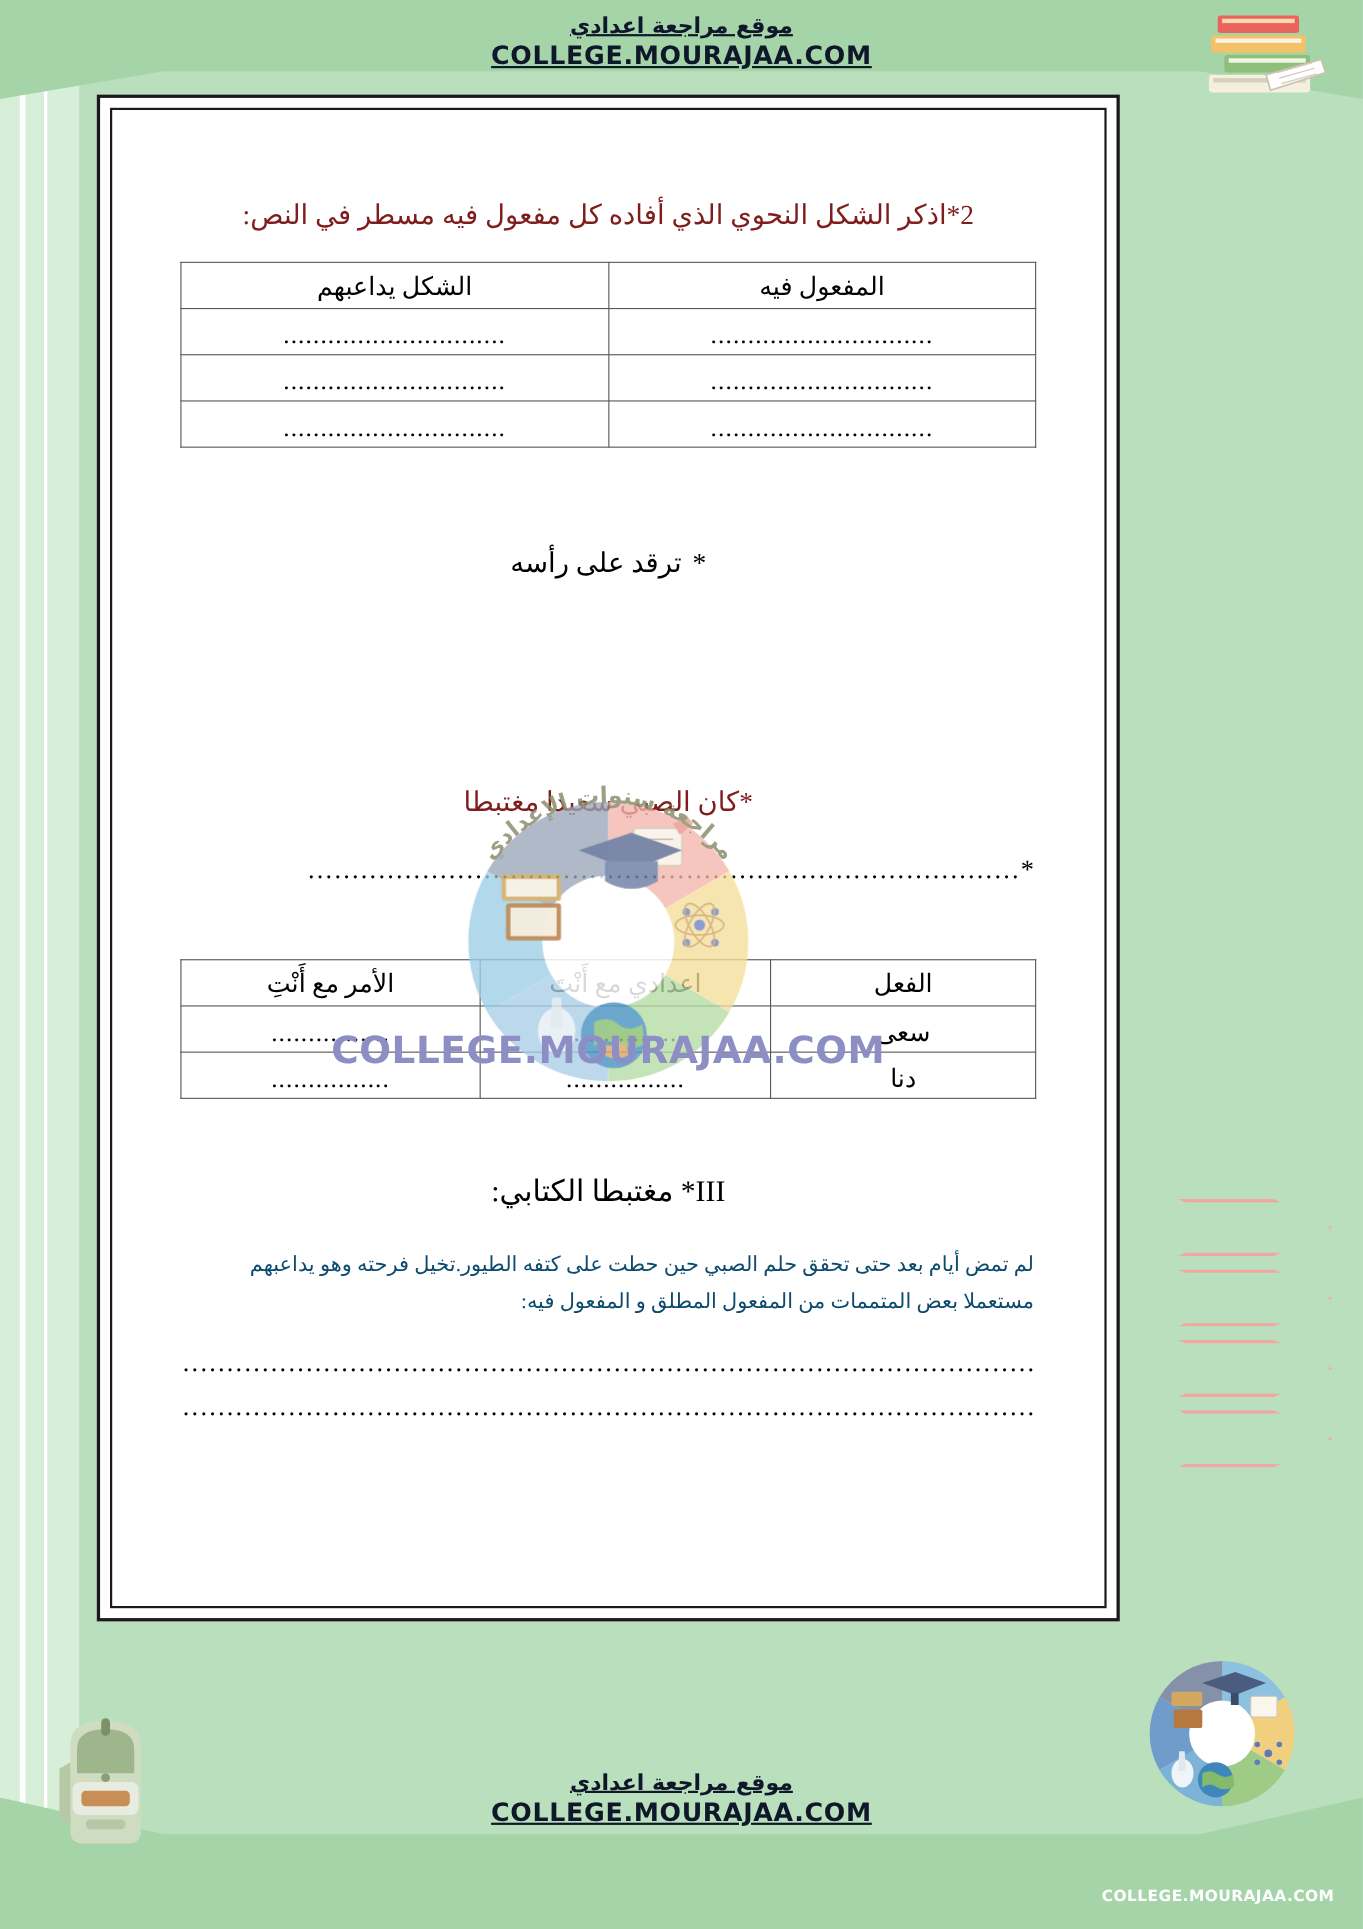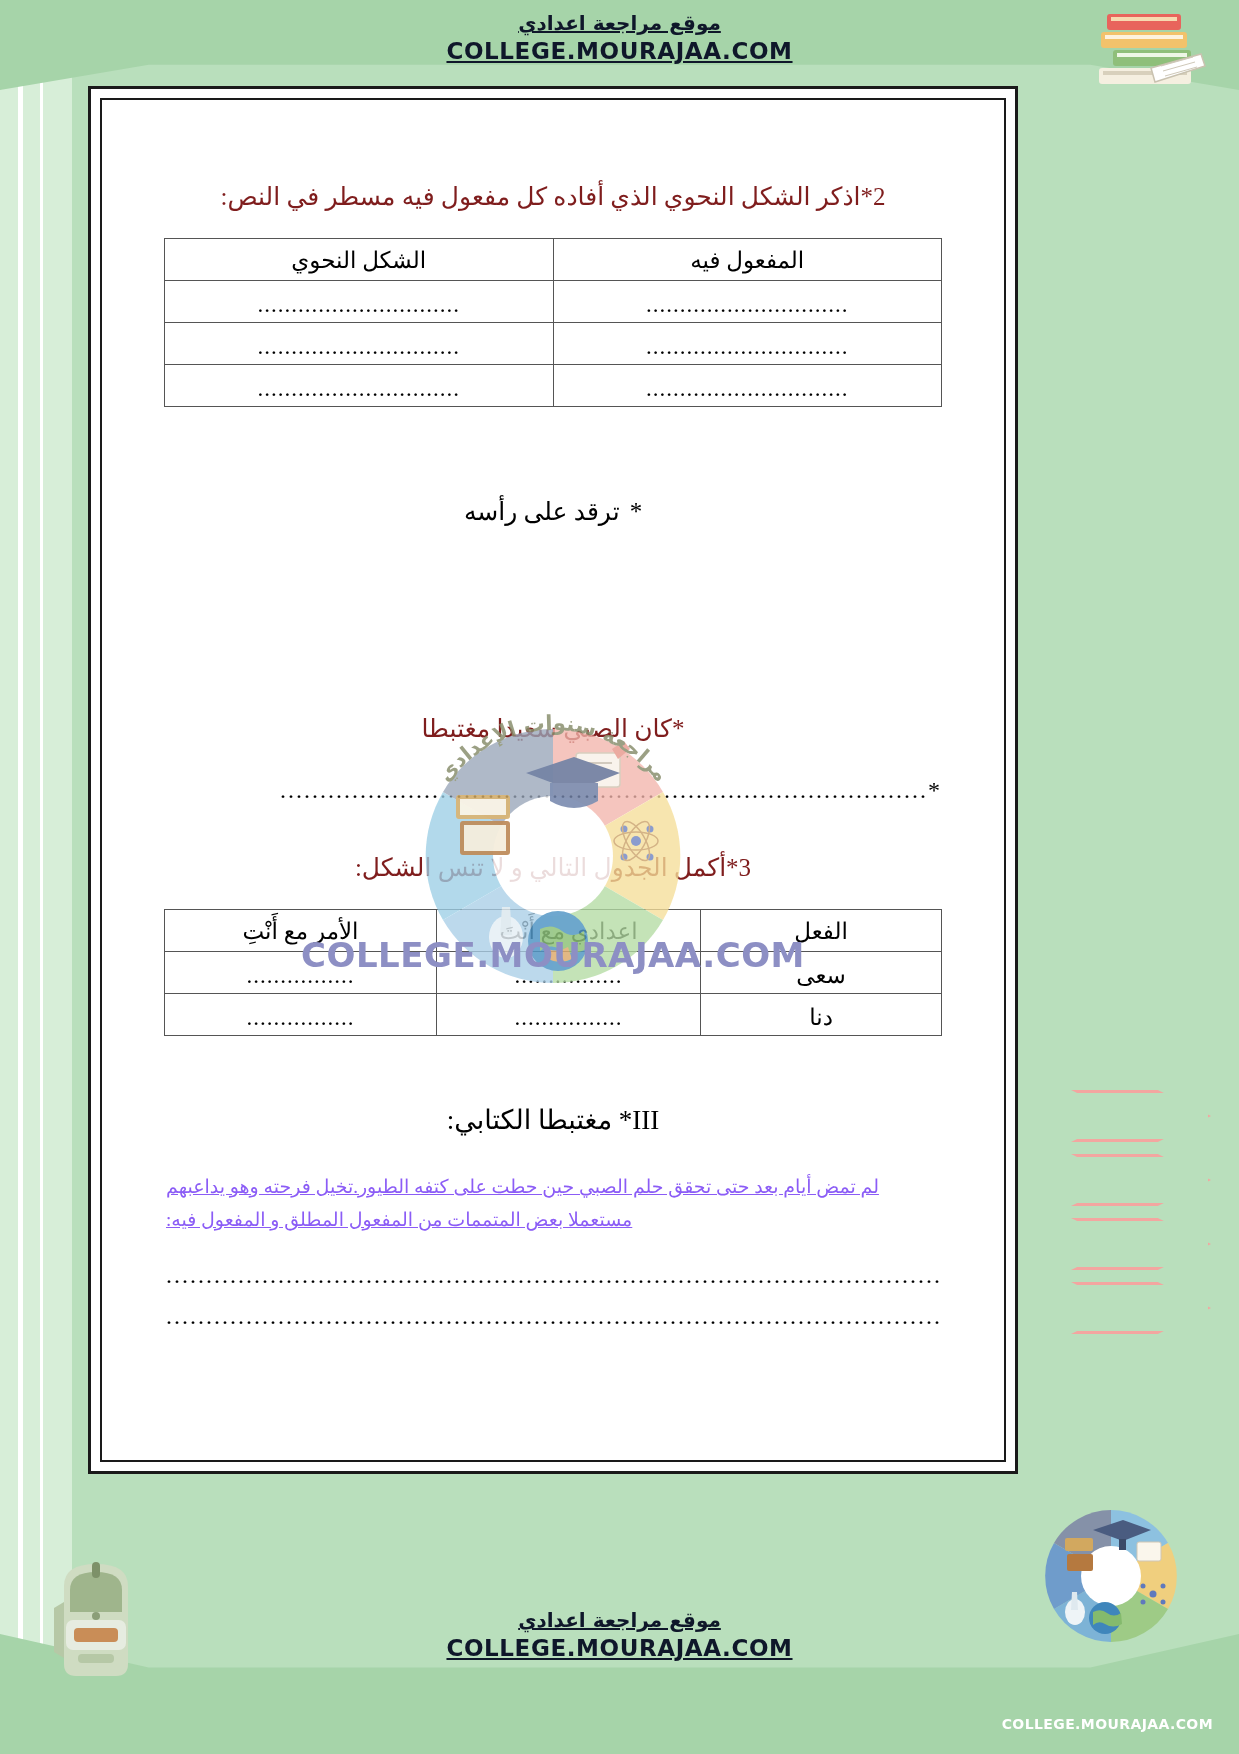--- a/index.html
+++ b/index.html
@@ -205,25 +205,24 @@
   .ans-line.with-star { text-align: right; }
 
   .prod-title {
     font-size: 27px;
     color: #000;
     direction: rtl;
   }
   .prod-text {
     font-size: 19px;
     line-height: 1.75;
-    color: #8b5cf6;
+    color: #0c4a6e;
     direction: rtl;
-    text-align: left;
+    text-align: right;
     padding: 0 2px;
-    text-decoration: underline;
   }
   .prod-lines { margin-top: 26px; }
   .prod-lines .ans-line { margin-bottom: 14px; text-align: right; }
 
   
   .watermark {
     position: absolute;
     left: 50%;
     top: 612px;
     transform: translateX(-50%);
@@ -352,21 +351,21 @@
     <div class="content">
 
       <div class="q-line q-center">2*اذكر الشكل النحوي الذي أفاده كل مفعول فيه مسطر في النص:</div>
 
       <div class="spacer-sm"></div>
 
       <table class="wsheet">
         <thead>
           <tr>
             <th>المفعول فيه</th>
-            <th>الشكل النحوي</th>
+            <th>الشكل يداعبهم</th>
           </tr>
         </thead>
         <tbody>
           <tr>
             <td class="dots-cell">..............................</td>
             <td class="dots-cell">..............................</td>
           </tr>
           <tr>
             <td class="dots-cell">..............................</td>
             <td class="dots-cell">..............................</td>
@@ -396,21 +395,20 @@
       <div class="spacer-sm"></div>
 
       <div class="q-line q-center">*كان الصبي سعيدا مغتبطا</div>
 
       <div style="height:30px;"></div>
 
       <div class="ans-line with-star">*.................................................................................</div>
 
       <div class="spacer-md"></div>
 
-      <div class="q-line q-center">3*أكمل الجدول التالي و لا تنس الشكل:</div>
 
       <div class="spacer-sm"></div>
 
       <table class="wsheet">
         <thead>
           <tr>
             <th style="width:31%;">الفعل</th>
             <th style="width:34%;">اعدادي مع أَنْتَ</th>
             <th style="width:35%;margin-left:48px;">الأمر مع أَنْتِ</th>
           </tr>

